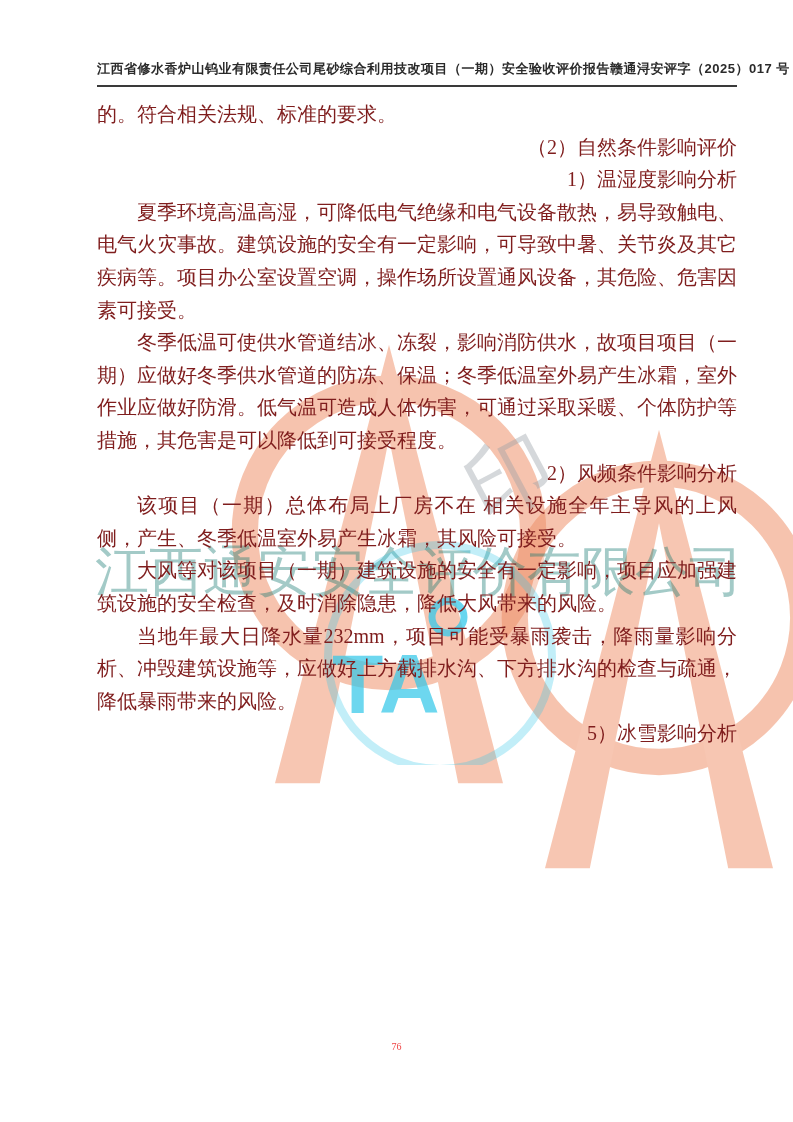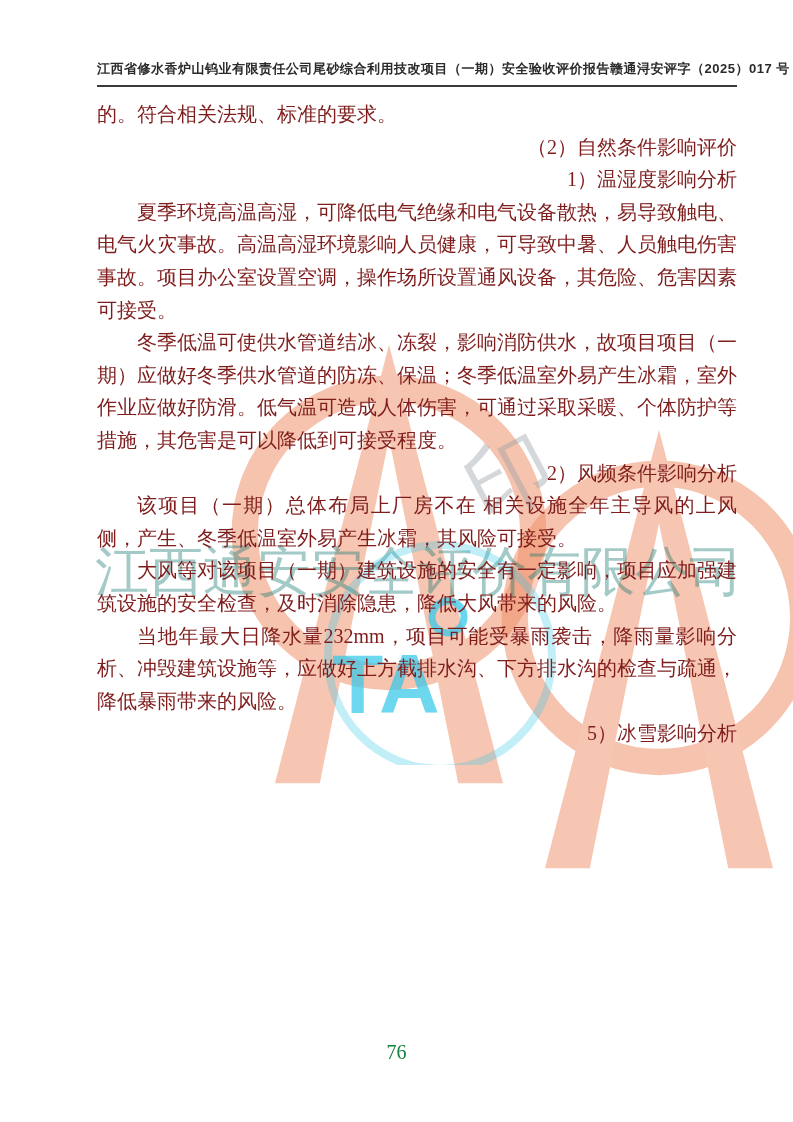--- a/index.html
+++ b/index.html
@@ -27,21 +27,21 @@
     position:absolute;left:97px;top:98px;width:640px;
     font-size:20px;line-height:32.6px;
     color:#7f1d1d;
   }
   .para{margin:0;text-align:justify;text-indent:2em;word-break:break-all;}
   .para.continuation{text-indent:0;}
   .para.heading{text-indent:2em;text-align:right;}
   
   #page-number{
     position:absolute;left:0;top:1041px;width:100%;
-    text-align:center;font-size:20px;color:#15803d;
+    text-align:center;font-size:10px;color:#ef4444;
     font-family:"Liberation Serif","DejaVu Serif",serif;
   }
   
   .wm{position:absolute;pointer-events:none;}
   #wm-company-text{
     left:95px;top:541px;width:660px;
     font-size:54px;line-height:60px;white-space:nowrap;
     color:#0f766e;opacity:0.38;
     font-family:"Liberation Sans","DejaVu Sans",sans-serif;
     letter-spacing:0px;
@@ -88,21 +88,21 @@
 
   <div id="header">
     <span>江西省修水香炉山钨业有限责任公司尾砂综合利用技改项目（一期）安全验收评价报告</span>
     <span>赣通浔安评字（2025）017 号</span>
   </div>
 
   <div id="body-text">
       <p class="para continuation">的。符合相关法规、标准的要求。</p>
       <p class="para heading">（2）自然条件影响评价</p>
       <p class="para heading">1）温湿度影响分析</p>
-      <p class="para body">夏季环境高温高湿，可降低电气绝缘和电气设备散热，易导致触电、电气火灾事故。高温高湿环境影响人员健康，可导致中暑、人员触电伤害事故。项目办公室设置空调，操作场所设置通风设备，其危险、危害因素可接受。</p>
+      <p class="para body">夏季环境高温高湿，可降低电气绝缘和电气设备散热，易导致触电、电气火灾事故。建筑设施的安全有一定影响，可导致中暑、关节炎及其它疾病等。项目办公室设置空调，操作场所设置通风设备，其危险、危害因素可接受。</p>
       <p class="para body">冬季低温可使供水管道结冰、冻裂，影响消防供水，故项目项目（一期）应做好冬季供水管道的防冻、保温；冬季低温室外易产生冰霜，室外作业应做好防滑。低气温可造成人体伤害，可通过采取采暖、个体防护等措施，其危害是可以降低到可接受程度。</p>
       <p class="para heading">2）风频条件影响分析</p>
       <p class="para body">该项目（一期）总体布局上厂房不在 相关设施全年主导风的上风侧，产生、冬季低温室外易产生冰霜，其风险可接受。</p>
       <p class="para body">大风等对该项目（一期）建筑设施的安全有一定影响，项目应加强建筑设施的安全检查，及时消除隐患，降低大风带来的风险。</p>
       <p class="para body">当地年最大日降水量232mm，项目可能受暴雨袭击，降雨量影响分析、冲毁建筑设施等，应做好上方截排水沟、下方排水沟的检查与疏通，降低暴雨带来的风险。</p>
       <p class="para heading">5）冰雪影响分析</p>
     </div>
 
   <div id="page-number">76</div>
 

